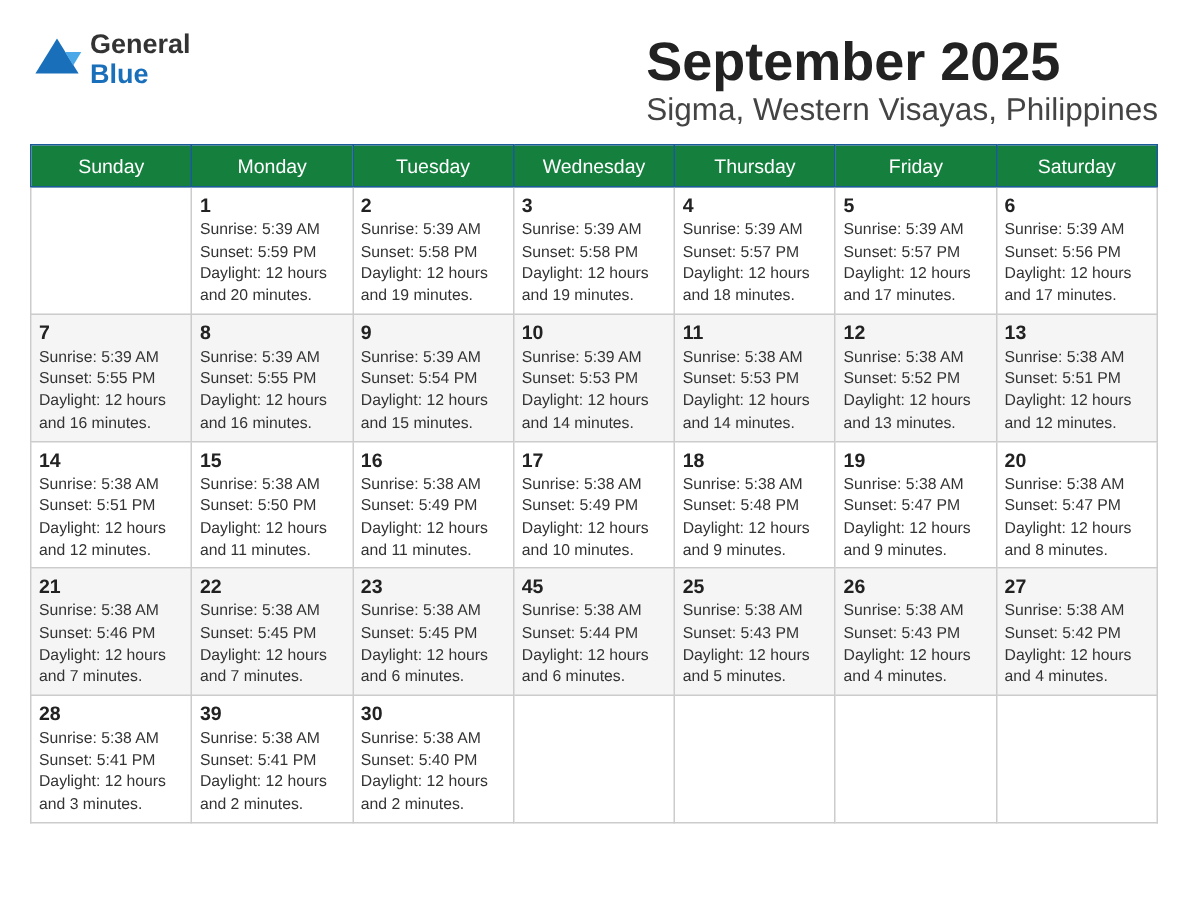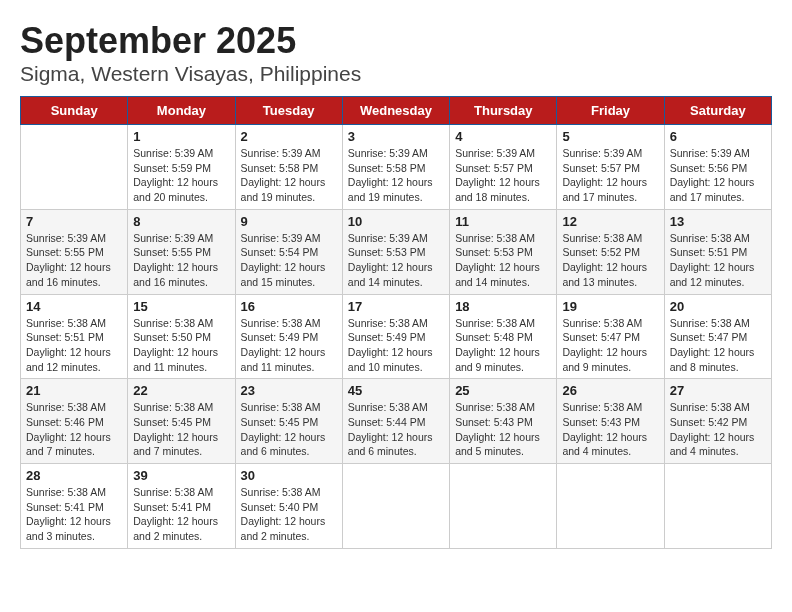--- a/index.html
+++ b/index.html
@@ -43,26 +43,26 @@
     .calendar-subtitle {
       font-size: 21px;
       color: #444;
     }
     table {
       width: 100%;
       border-collapse: collapse;
       font-size: 11px;
     }
     .day-header {
-      background: #b91c1c;
+      background: #15803d;
       color: #fff;
       text-align: center;
       padding: 6px 2px;
       font-size: 13px;
-      font-weight: bold;
+      font-weight: normal;
       border: 1px solid #1a5a9a;
     }
     td {
       border: 1px solid #ccc;
       vertical-align: top;
       padding: 4px 5px;
       min-height: 80px;
       width: 107px;
     }
     .date-num {
@@ -81,20 +81,30 @@
       background: #f9f9f9;
     }
     tr:nth-child(odd) td { background: #fff; }
     tr:nth-child(even) td { background: #f5f5f5; }
     thead tr th { background: #2a6db5; }
   </style>
 </head>
 <body>
 
 <div class="header-section">
+  <div class="logo">
+    <svg class="logo-icon" viewBox="0 0 40 40">
+      <polygon points="20,4 36,30 4,30" fill="#1a6fba"></polygon>
+      <polygon points="26,14 38,14 32,24" fill="#4aa8e8"></polygon>
+    </svg>
+    <div class="logo-text">
+      <div class="logo-general">General</div>
+      <div class="logo-blue">Blue</div>
+    </div>
+  </div>
   <div class="title-section">
     <div class="calendar-title">September 2025</div>
     <div class="calendar-subtitle">Sigma, Western Visayas, Philippines</div>
   </div>
 </div>
 
 <table>
   <thead>
     <tr id="weekday-header">
         <th class="day-header">Sunday</th>

